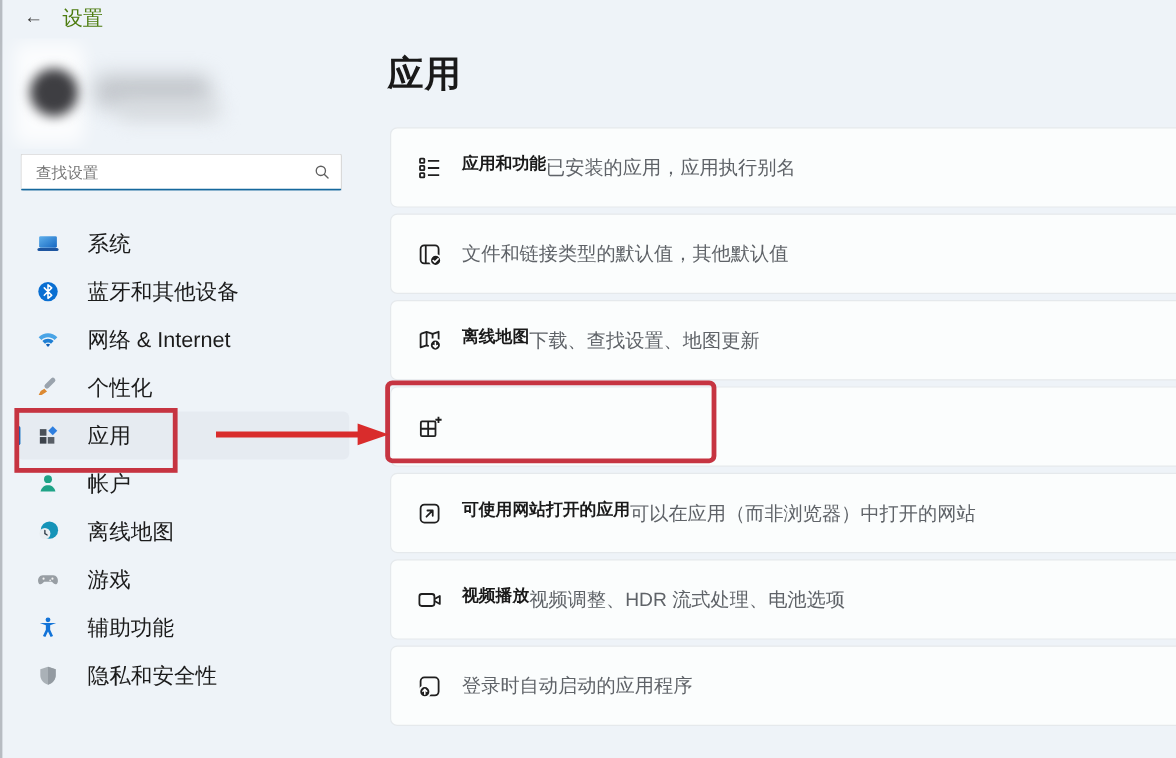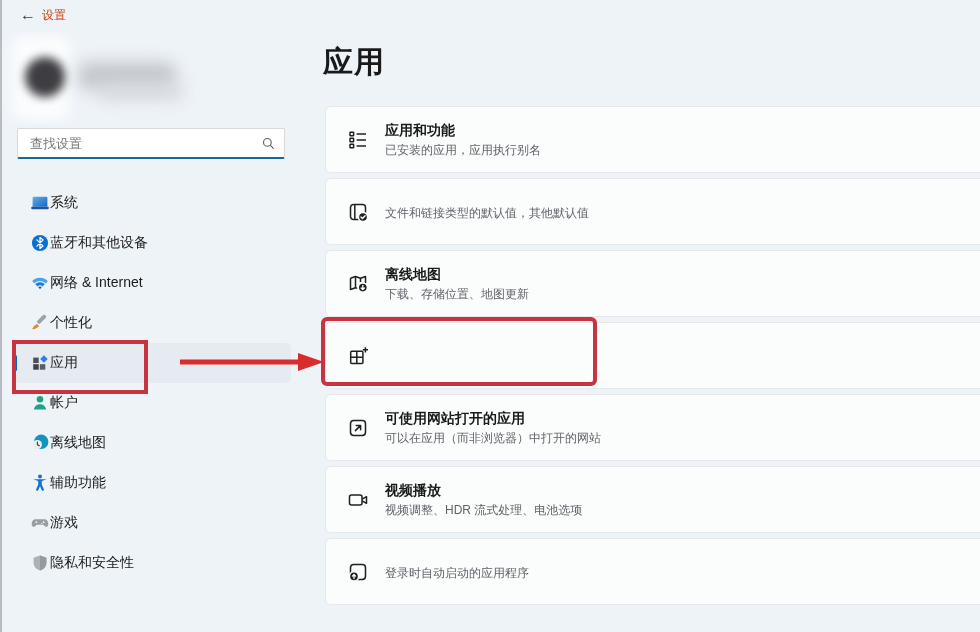--- a/index.html
+++ b/index.html
@@ -9,21 +9,21 @@
     overflow:hidden;
     background:#eef3f8;
     font-family:"Liberation Sans","DejaVu Sans",sans-serif;
     color:#1b1b1b;
   }
   .left-edge{position:absolute;left:0;top:0;width:2px;height:632px;background:#b7bcc2;}
 
   
   .titlebar{position:absolute;left:0;top:0;width:100%;height:30px;display:flex;align-items:center;}
   .back-btn{margin-left:20px;font-size:16px;color:#3c3c3c;line-height:1;cursor:pointer;}
-  .win-title{margin-left:6px;font-size:12px;color:#c2410c;}
+  .win-title{margin-left:16px;font-size:17px;color:#4d7c0f;}
 
   
   .account{position:absolute;left:0;top:32px;width:300px;height:92px;overflow:hidden;}
   .acct-card{position:absolute;left:12px;top:4px;width:58px;height:84px;background:rgba(255,255,255,.8);border-radius:8px;filter:blur(7px);}
   .acct-avatar{position:absolute;left:25px;top:25px;width:40px;height:40px;border-radius:50%;background:#3e3e42;filter:blur(5px);}
   .acct-name{position:absolute;left:78px;top:30px;width:98px;height:28px;border-radius:10px;background:#c4c8cd;filter:blur(8px);}
   .acct-name2{position:absolute;left:98px;top:52px;width:86px;height:16px;border-radius:8px;background:#d7dbdf;filter:blur(8px);}
 
   
   .search-box{
@@ -33,44 +33,44 @@
     display:flex;align-items:center;padding:0 8px 0 10px;
   }
   .search-input{flex:1;border:none;outline:none;font-size:13px;color:#191919;background:transparent;font-family:inherit;}
   .search-input::placeholder{color:#767676;}
   .search-glyph{width:15px;height:15px;flex:0 0 auto;}
 
   
   .nav{position:absolute;left:0;top:183px;width:305px;}
   .nav-item{
     height:40px;margin:0 14px;border-radius:5px;
-    display:flex;align-items:center;gap:0;padding-left:16px;
-    font-size:14px;color:#1b1b1b;position:relative;cursor:pointer;box-sizing:border-box;
+    display:flex;align-items:center;gap:23px;padding-left:16px;
+    font-size:18px;color:#1b1b1b;position:relative;cursor:pointer;box-sizing:border-box;
   }
   .nav-item.selected{background:#e6ebf1;}
   .nav-item.selected::before{
     content:"";position:absolute;left:0;top:12px;width:3px;height:16px;
     border-radius:2px;background:#0067c0;
   }
   .nav-icon{width:20px;height:20px;flex:0 0 auto;display:flex;align-items:center;justify-content:center;}
   .nav-icon svg{width:20px;height:20px;display:block;}
 
   
   .page-title{position:absolute;left:323px;top:42px;font-size:30px;font-weight:600;color:#191919;letter-spacing:1px;}
   .cards{position:absolute;left:325px;top:106px;width:662px;}
   .card{
     height:67px;margin-bottom:5px;box-sizing:border-box;
     background:#fbfdfd;border:1px solid #e5e9ec;border-radius:6px;
     display:flex;align-items:center;padding-left:20px;cursor:pointer;
   }
   .card-icon{width:24px;height:24px;flex:0 0 auto;display:flex;align-items:center;justify-content:center;}
   .card-icon svg{width:24px;height:24px;display:block;}
-  .card-text{margin-left:15px;display:flex;flex-direction:column;}
+  .card-text{margin-left:15px;display:flex;flex-direction:row;}
   .card-title{font-size:14px;font-weight:600;color:#1a1a1a;line-height:1.25;}
-  .card-subtitle{font-size:12px;color:#5f6368;margin-top:3px;line-height:1.2;}
+  .card-subtitle{font-size:16px;color:#5f6368;margin-top:3px;line-height:1.2;}
 
   
   .annot-box{position:absolute;border:4px solid #c63441;background:transparent;z-index:20;pointer-events:none;}
   .annot-box.sidebar{left:12px;top:340px;width:128px;height:46px;}
   .annot-box.card{left:321px;top:317px;width:276px;height:69px;box-sizing:border-box;}
   .annot-arrow{position:absolute;left:178px;top:351px;width:148px;height:22px;z-index:21;pointer-events:none;}
 </style>
 </head>
 <body>
 
@@ -168,36 +168,36 @@
           <circle cx="11.2" cy="8.8" r="7.2" fill="#1593b8"></circle>
           <circle cx="7.4" cy="11.6" r="4.6" fill="#e9eef2"></circle>
           <path d="M7.4 9 V11.6 L9.3 12.8" stroke="#2b3844" stroke-width="1.1" fill="none" stroke-linecap="round"></path>
         </svg>
       </span>
       <span class="nav-label">离线地图</span>
     </div>
     <div class="nav-item">
       <span class="nav-icon">
         <svg viewBox="0 0 20 20">
-          <circle cx="10" cy="3.5" r="2" fill="#1273d8"></circle>
-          <path d="M3.2 6.2 H16.8 L11.8 8 V11.8 L14.2 17 L12.2 17.9 L10 13.2 L7.8 17.9 L5.8 17 L8.2 11.8 V8 Z" fill="#1273d8"></path>
-        </svg>
-      </span>
-      <span class="nav-label">辅助功能</span>
-    </div>
-    <div class="nav-item">
-      <span class="nav-icon">
-        <svg viewBox="0 0 20 20">
           <path d="M5.6 6.3 H14.4 C17 6.3 18.7 9 18.2 11.7 C17.9 13.7 16.2 14.5 14.8 13.2 L13.2 11.8 H6.8 L5.2 13.2 C3.8 14.5 2.1 13.7 1.8 11.7 C1.3 9 3 6.3 5.6 6.3 Z" fill="#989ea4"></path>
           <circle cx="6.3" cy="9.2" r="0.9" fill="#f2f2f2"></circle>
           <circle cx="13.7" cy="9.2" r="0.9" fill="#f2f2f2"></circle>
           <circle cx="11.8" cy="10.6" r="0.7" fill="#f2f2f2"></circle>
         </svg>
       </span>
       <span class="nav-label">游戏</span>
+    </div>
+    <div class="nav-item">
+      <span class="nav-icon">
+        <svg viewBox="0 0 20 20">
+          <circle cx="10" cy="3.5" r="2" fill="#1273d8"></circle>
+          <path d="M3.2 6.2 H16.8 L11.8 8 V11.8 L14.2 17 L12.2 17.9 L10 13.2 L7.8 17.9 L5.8 17 L8.2 11.8 V8 Z" fill="#1273d8"></path>
+        </svg>
+      </span>
+      <span class="nav-label">辅助功能</span>
     </div>
     <div class="nav-item">
       <span class="nav-icon">
         <svg viewBox="0 0 20 20">
           <path d="M10 2.6 L16.4 4.8 V9.6 C16.4 13.7 13.9 16.4 10 17.6 C6.1 16.4 3.6 13.7 3.6 9.6 V4.8 Z" fill="#aab1b7"></path>
           <path d="M10 2.6 L16.4 4.8 V9.6 C16.4 13.7 13.9 16.4 10 17.6 Z" fill="#939aa1"></path>
         </svg>
       </span>
       <span class="nav-label">隐私和安全性</span>
     </div>
@@ -247,21 +247,21 @@
             <path d="M4.5 6.2 V17.5 L9.5 15.8 L11.3 16.4"></path>
             <path d="M9.5 4.7 V15.6"></path>
             <path d="M14.5 6.4 V10"></path>
           </g>
           <circle cx="16.8" cy="15.6" r="4.6" fill="#1f1f1f" stroke="#fbfdfd" stroke-width="1.6"></circle>
           <path d="M16.8 13.4 V17.4 M15.2 16 L16.8 17.6 L18.4 16" stroke="#fff" stroke-width="1.3" fill="none" stroke-linecap="round" stroke-linejoin="round"></path>
         </svg>
       </span>
       <span class="card-text">
         <span class="card-title">离线地图</span>
-        <span class="card-subtitle">下载、存储位置、地图更新</span>
+        <span class="card-subtitle">下载、查找设置、地图更新</span>
       </span>
     </div>
     <div class="card">
       <span class="card-icon">
         <svg viewBox="0 0 24 24">
           <g fill="none" stroke="#1f1f1f" stroke-width="1.5">
             <rect x="4.7" y="7.2" width="12.2" height="12.2" rx="1"></rect>
             <path d="M10.8 7.4 V19.2 M4.9 13.3 H16.7"></path>
             <path d="M19.4 3.2 V8.4 M16.8 5.8 H22"></path>
           </g>

